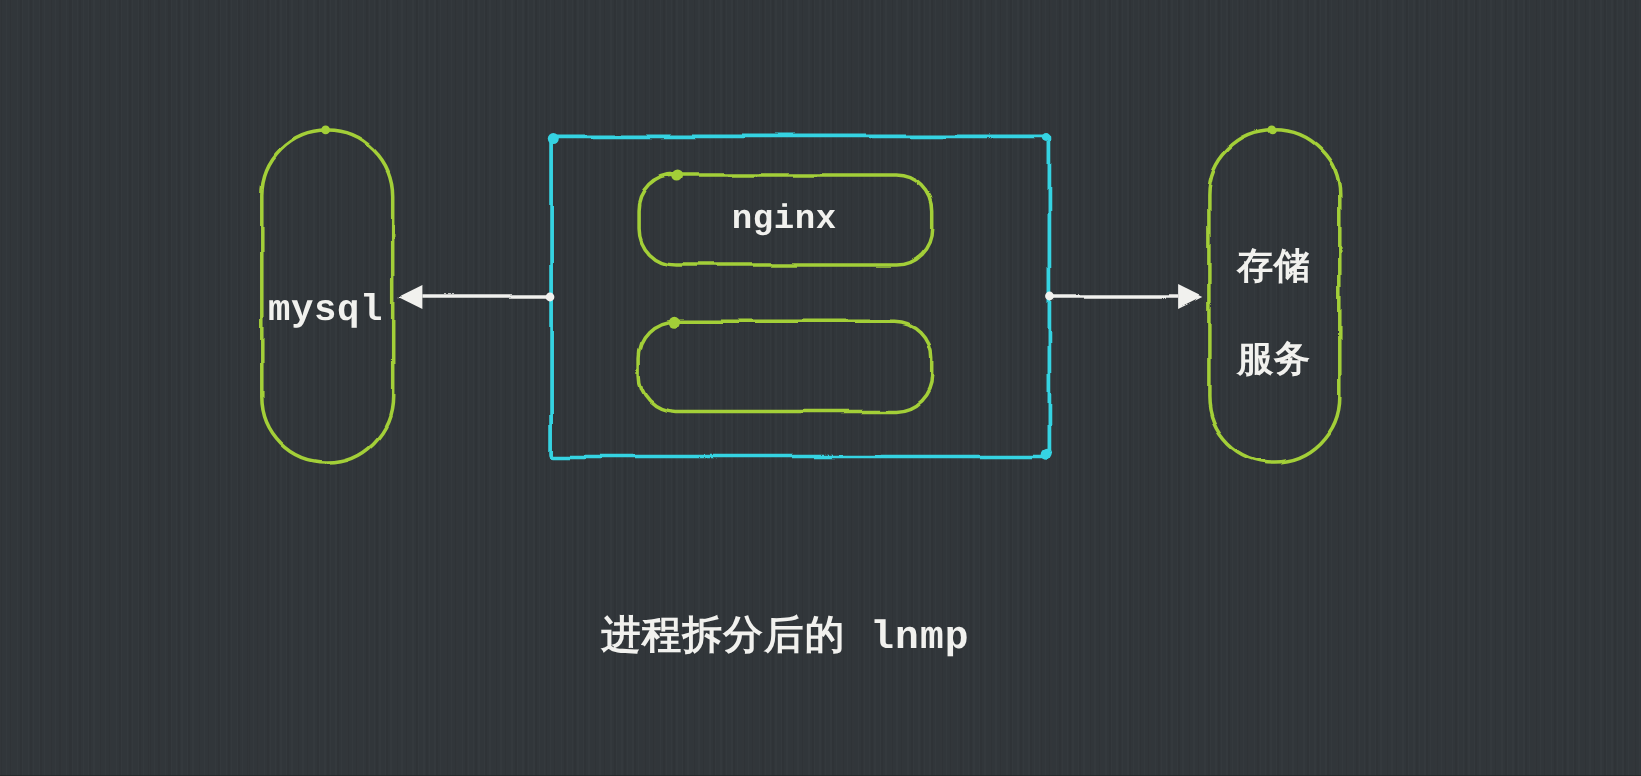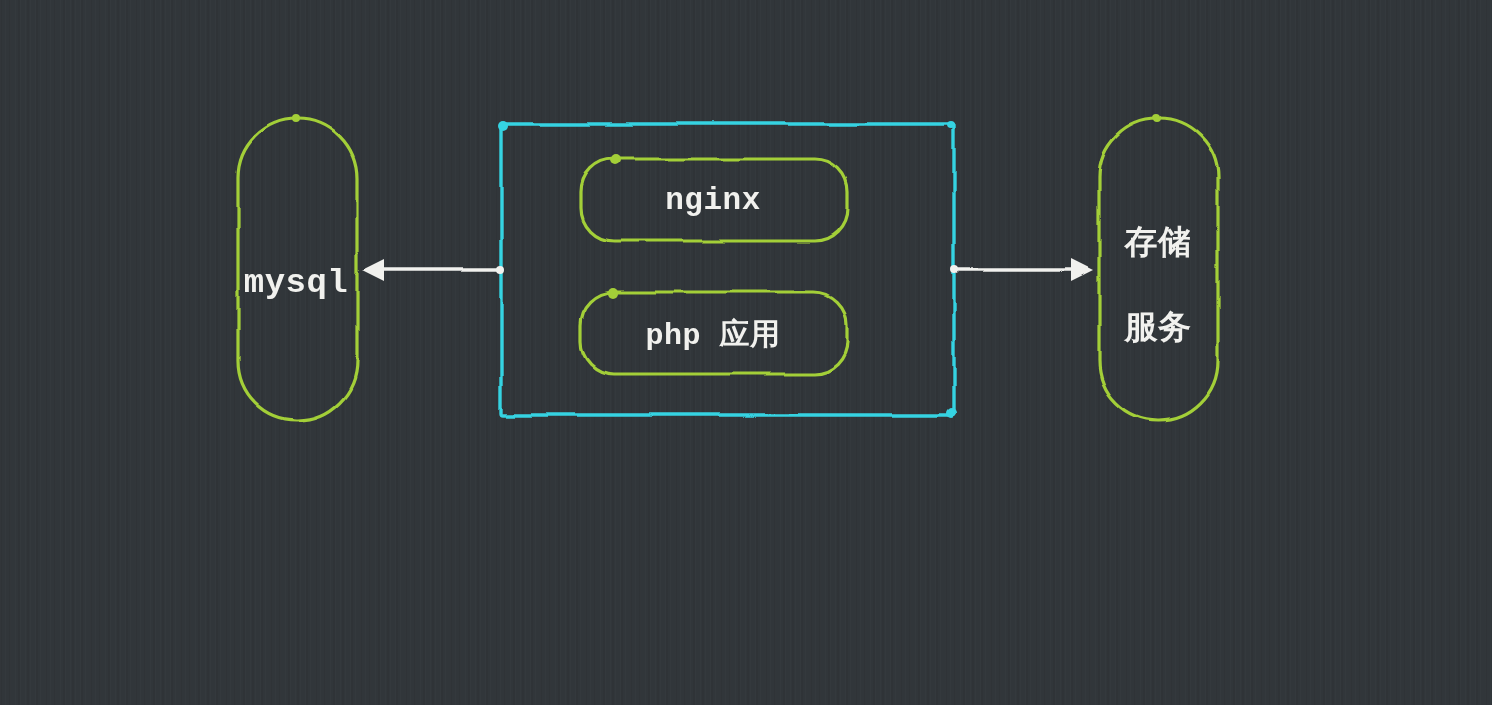--- a/index.html
+++ b/index.html
@@ -88,20 +88,20 @@
       <line x1="955" y1="270" x2="1071" y2="270" stroke="#f1f1ee" stroke-width="3.4"></line>
       <polygon points="1093,270 1071,259 1071,281" fill="#f1f1ee"></polygon>
       <circle cx="955" cy="270" r="4" fill="#f1f1ee"></circle>
     </g>
   </svg>
 
   <div class="label lbl-mysql">mysql</div>
 
   <div class="label lbl-nginx">nginx</div>
 
-  <div class="label lbl-php">php 应用</div>
 
   <div class="label lbl-storage-1">存储</div>
 
   <div class="label lbl-storage-2">服务</div>
 
+  <div class="label lbl-caption">进程拆分后的 lnmp</div>
 
 </div>
 
 </body></html>

